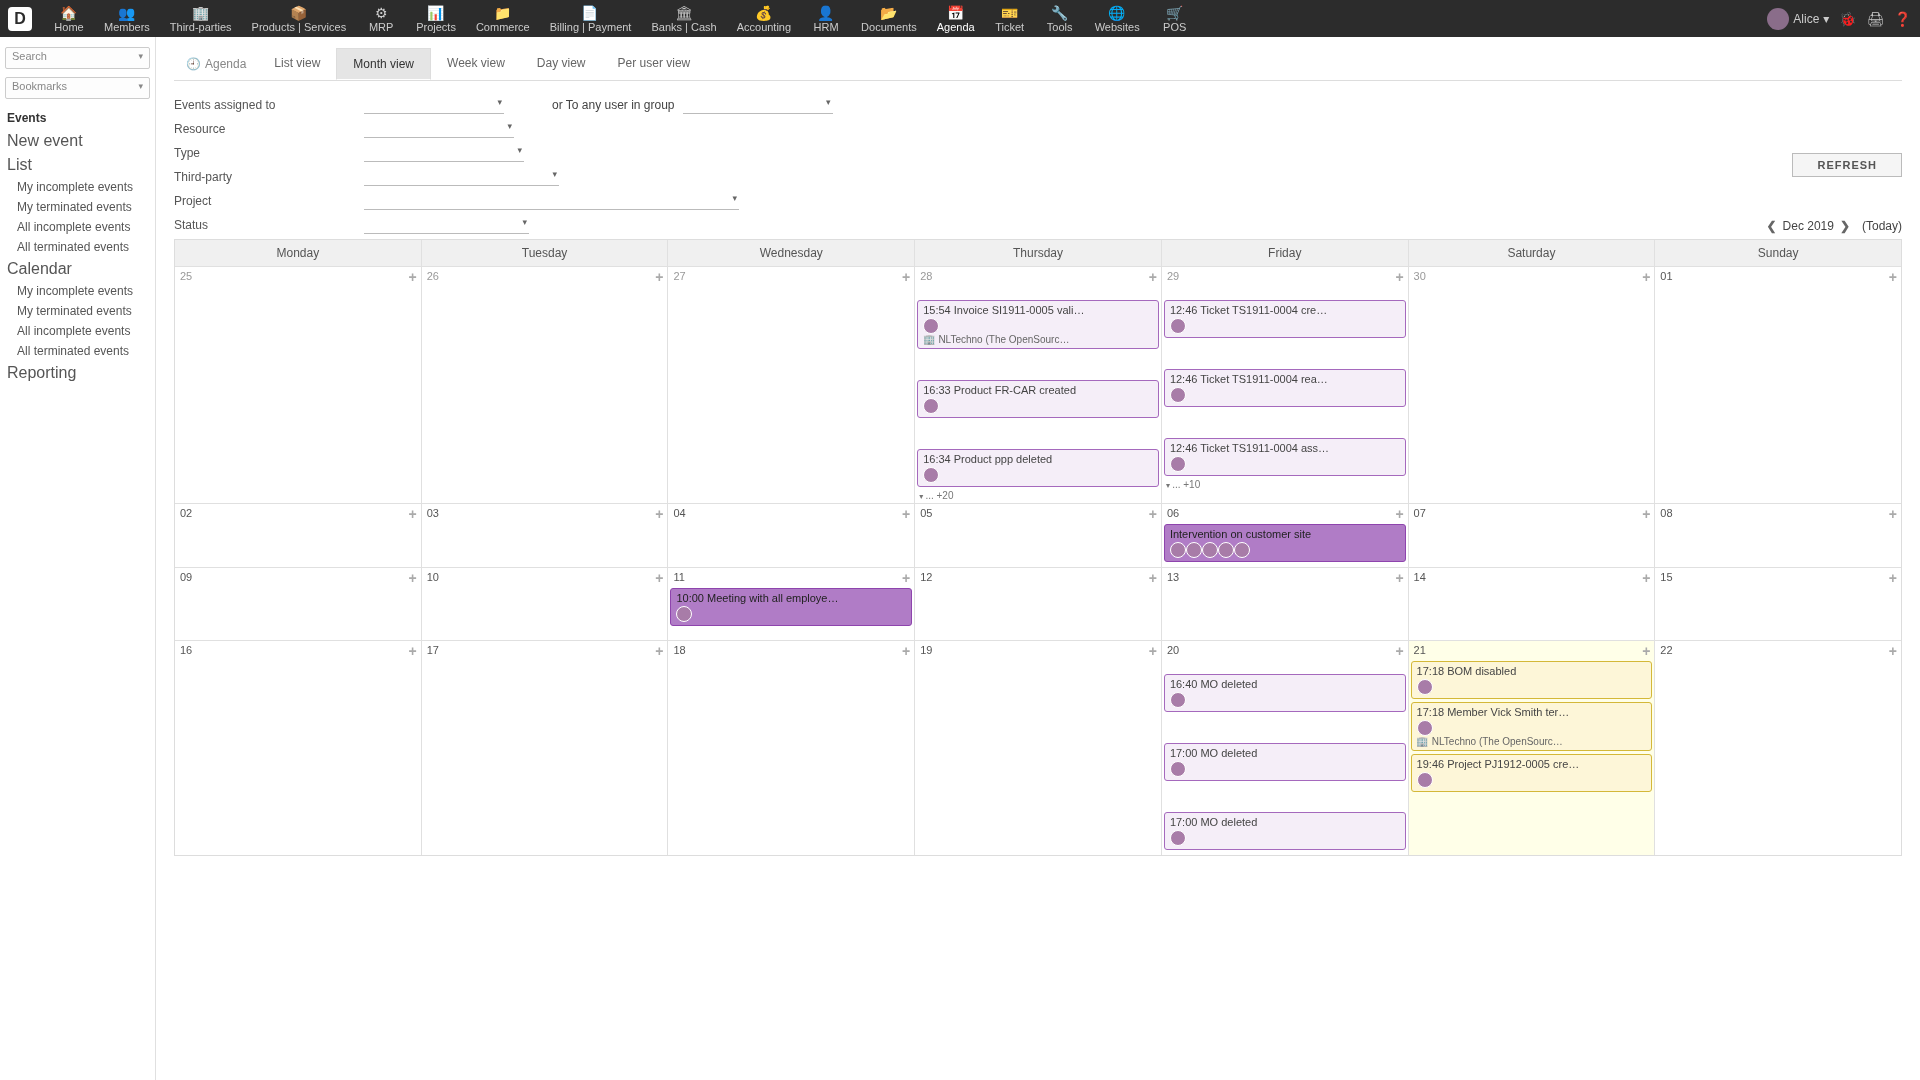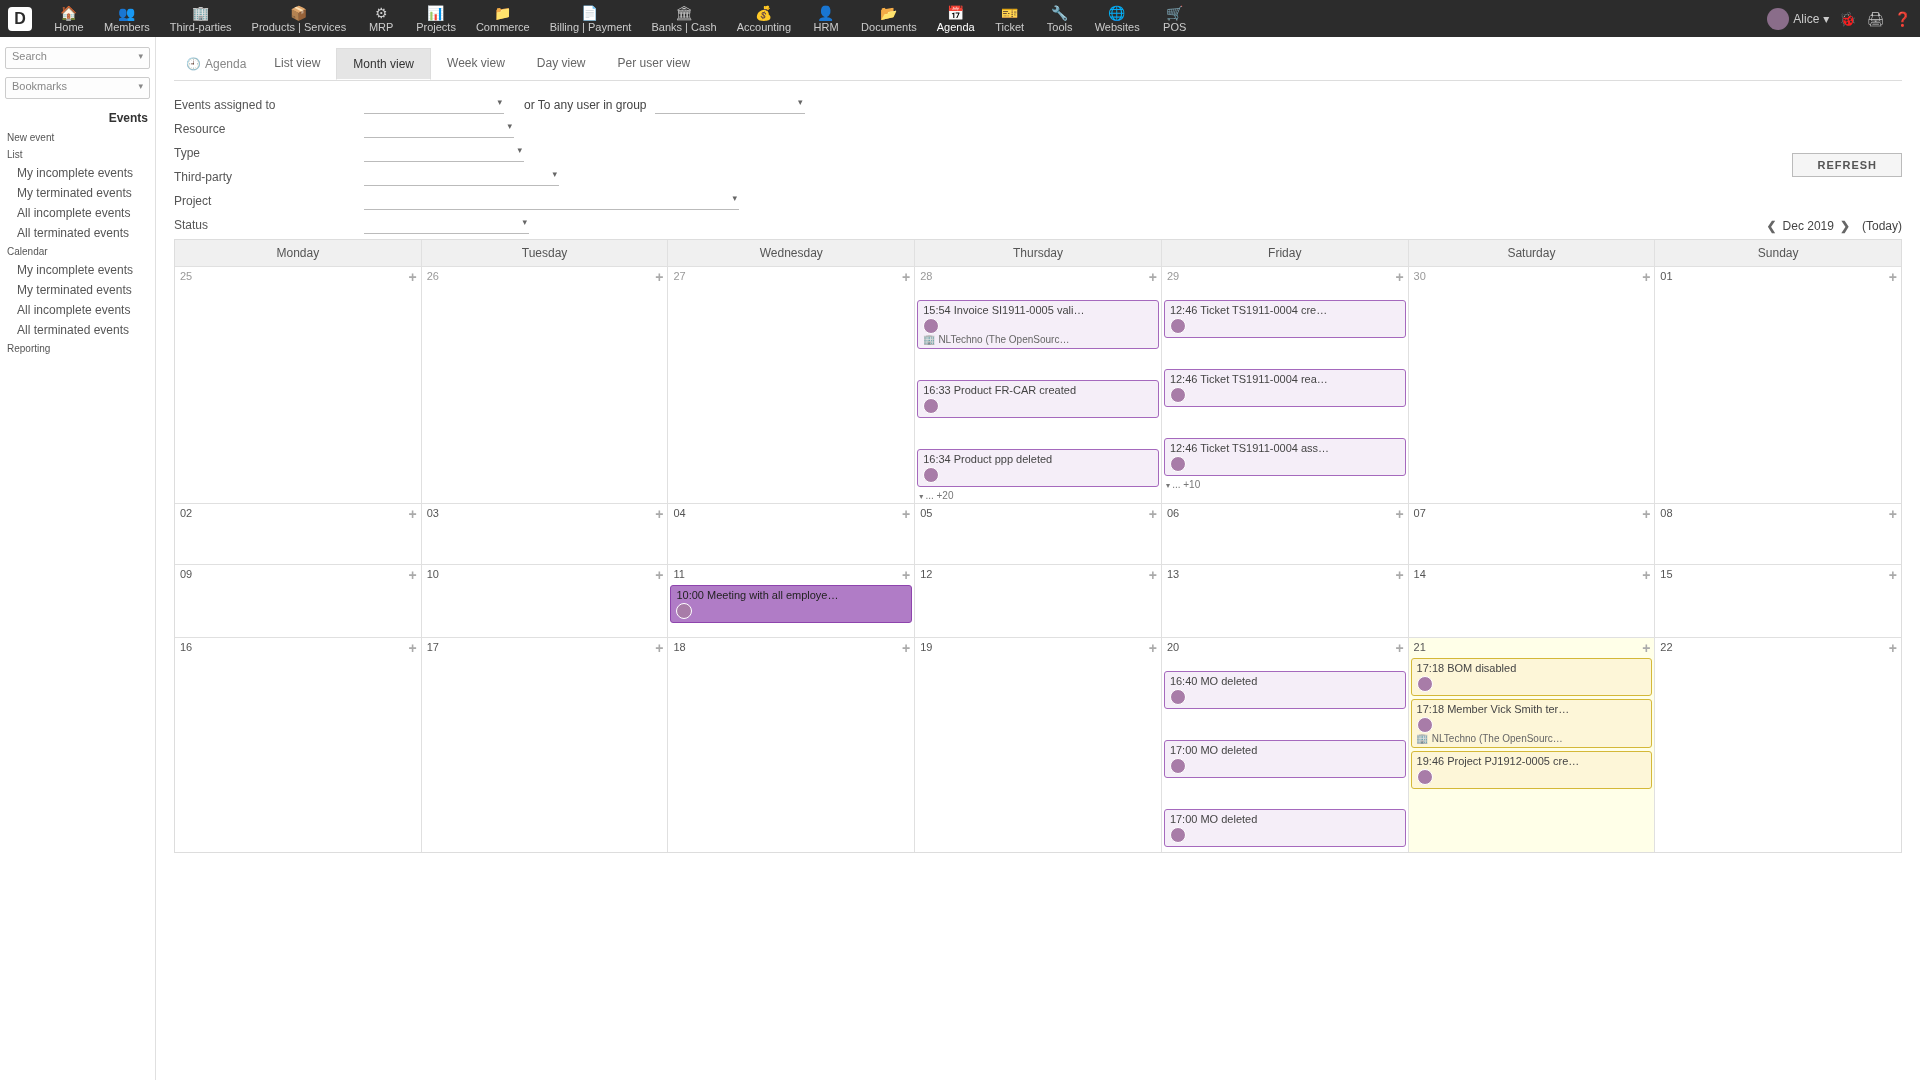--- a/index.html
+++ b/index.html
@@ -19,22 +19,22 @@
 .user-block{display:flex;align-items:center;gap:4px;cursor:pointer;}
 
 
 .main { display:flex; height: calc(100vh - 37px); }
 .leftcol { width:156px; padding:10px 5px; border-right:1px solid #e0e0e0; overflow:hidden;}
 .rightcol { flex:1; padding:10px 18px; overflow:auto;}
 
 
 .searchbox, .bookmarkbox { width:100%; height:22px; border:1px solid #ccc; border-radius:2px; padding:2px 6px; font-size:11px; color:#888; margin-bottom:8px; background:#fdfdfd; position:relative;}
 .searchbox::after, .bookmarkbox::after{content:"▾";position:absolute;right:6px;top:3px;font-size:9px;color:#888;}
-.menu-title { font-weight:bold; color:#333; padding:4px 2px; font-size:12px;text-align:right;}
-.menu-item { padding:3px 2px; color:#555; cursor:pointer; font-size:10px;}
+.menu-title { font-weight:bold; color:#333; padding:4px 2px; font-size:12px;}
+.menu-item { padding:3px 2px; color:#555; cursor:pointer; font-size:16px;}
 .menu-sub { padding:3px 2px 3px 12px; color:#555; cursor:pointer; font-size:12px;}
 
 
 .tabbar { display:flex; align-items:center; border-bottom:1px solid #ddd; margin-bottom:12px; height:34px;}
 .tab-head { display:flex; align-items:center; gap:4px; color:#888; padding:0 12px; font-size:12px;}
 .tab { padding:8px 16px; color:#666; cursor:pointer; font-size:12px;}
 .tab.active { border:1px solid #ddd; border-bottom:1px solid #fff; background:#e5e5e5; margin-bottom:-1px; color:#333;}
 
 
 .filters { display:flex; }
@@ -202,21 +202,21 @@
           <div class="tab">Day view</div>
           <div class="tab">Per user view</div>
         </div>
     </div>
 
     <div class="filters">
       <div class="filter-left">
         <div class="filter-row">
           <div class="filter-label">Events assigned to</div>
           <div class="filter-select fsel-w1"></div>
-          <span style="margin-right:8px;">or To any user in group</span>
+          <span style="margin-right:8px;margin-left:28px;">or To any user in group</span>
           <div class="filter-select fsel-w2"></div>
         </div>
         <div class="filter-row">
           <div class="filter-label">Resource</div>
           <div class="filter-select fsel-w2"></div>
         </div>
         <div class="filter-row">
           <div class="filter-label">Type</div>
           <div class="filter-select fsel-w3"></div>
         </div>
@@ -331,20 +331,26 @@
               <span class="dnum">04</span>
               <span class="addbtn">+</span>
             </div>
             <div class="cal-cell">
               <span class="dnum">05</span>
               <span class="addbtn">+</span>
             </div>
             <div class="cal-cell">
               <span class="dnum">06</span>
               <span class="addbtn">+</span>
+              <div class="events-wrap">
+                <div class="ev ev-purple">
+                  <div class="ev-line1">Intervention on customer site</div>
+                  <div><span class="av-sm"></span><span class="av-sm"></span><span class="av-sm"></span><span class="av-sm"></span><span class="av-sm"></span></div>
+                </div>
+              </div>
             </div>
             <div class="cal-cell">
               <span class="dnum">07</span>
               <span class="addbtn">+</span>
             </div>
             <div class="cal-cell">
               <span class="dnum">08</span>
               <span class="addbtn">+</span>
             </div>
           </div>

